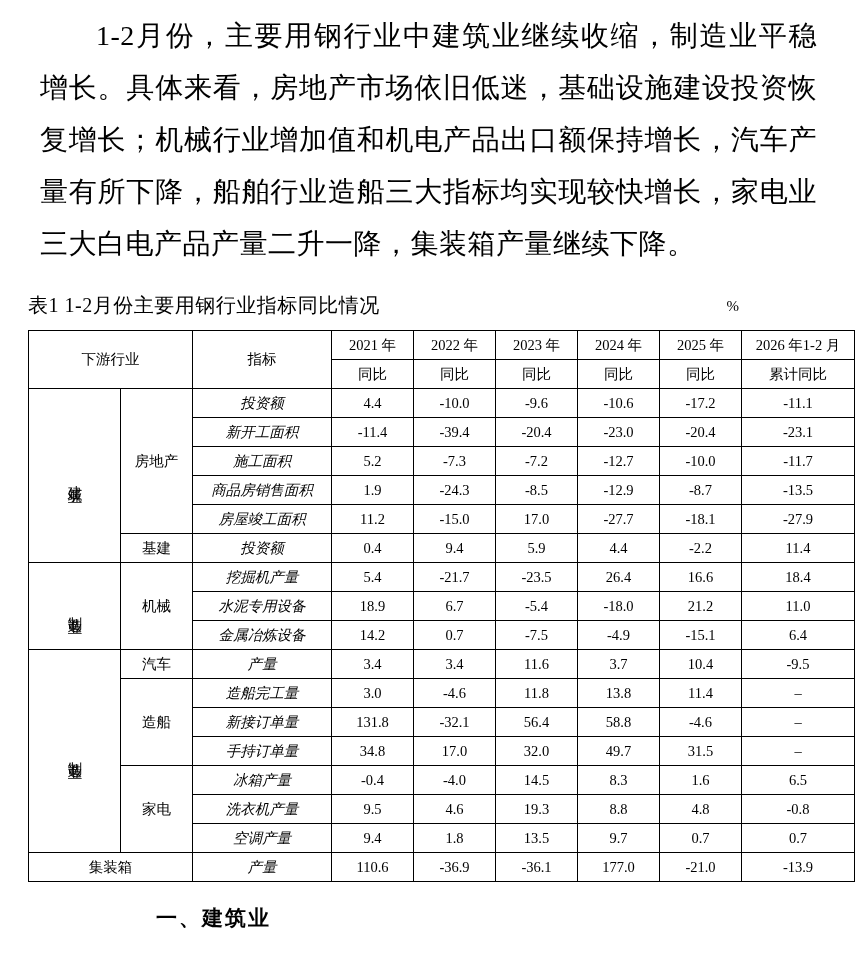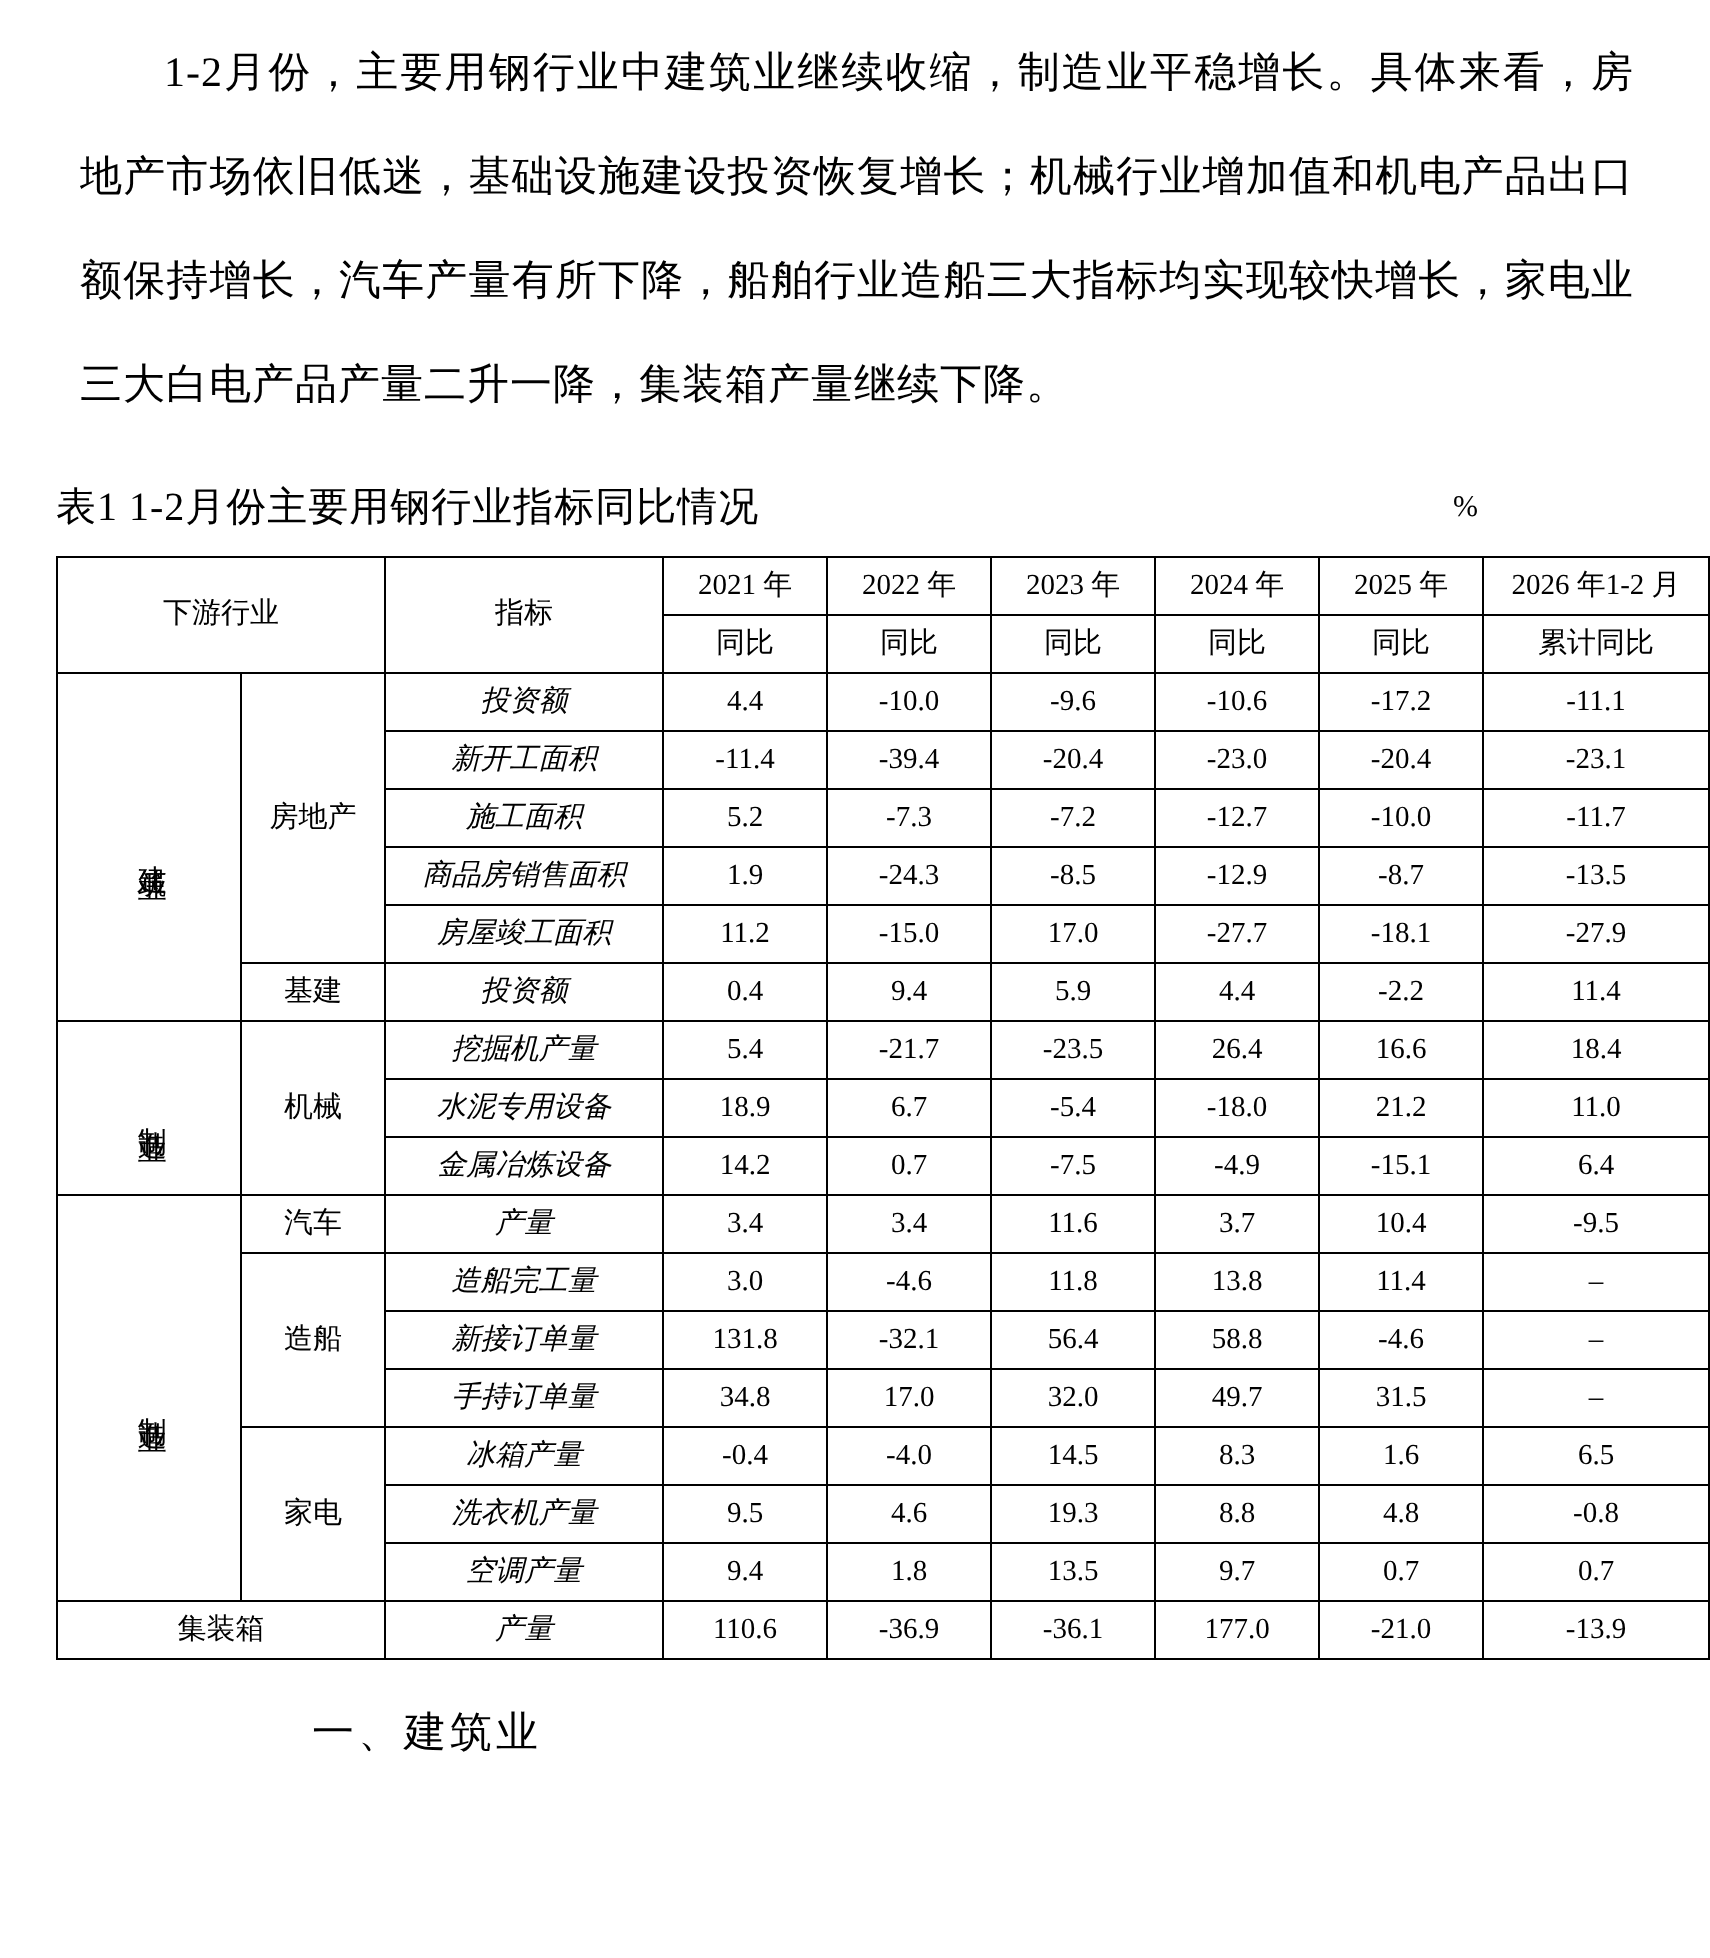--- a/index.html
+++ b/index.html
@@ -15,21 +15,21 @@
     overflow: hidden;
   }
   .page {
     width: 855px;
     height: 979px;
     position: relative;
     box-sizing: border-box;
     padding: 0 28px;
   }
   .intro {
-    font-size: 21px;
+    font-size: 28px;
     line-height: 52px;
     text-align: justify;
     text-justify: inter-ideograph;
     text-indent: 2em;
     margin: 10px 10px 0 12px;
     letter-spacing: 0.5px;
   }
   .table-title-row {
     position: relative;
     margin: 22px 0 8px 0;
@@ -81,21 +81,21 @@
   }
   .col-group { width: 92px; }
   .col-sub { width: 72px; }
   .col-ind { width: 139px; }
   .col-yr { width: 82px; }
   .col-last { width: 113px; }
   .section-head {
     margin: 22px 0 0 0;
     padding-left: 128px;
     font-size: 21px;
-    font-weight: normal;
+    font-weight: bold;
     font-family: "Liberation Sans", sans-serif;
     letter-spacing: 2px;
   }
 </style>
 </head>
 <body>
 
 <div class="page">
 
   <p class="intro">1-2月份，主要用钢行业中建筑业继续收缩，制造业平稳增长。具体来看，房地产市场依旧低迷，基础设施建设投资恢复增长；机械行业增加值和机电产品出口额保持增长，汽车产量有所下降，船舶行业造船三大指标均实现较快增长，家电业三大白电产品产量二升一降，集装箱产量继续下降。</p>

